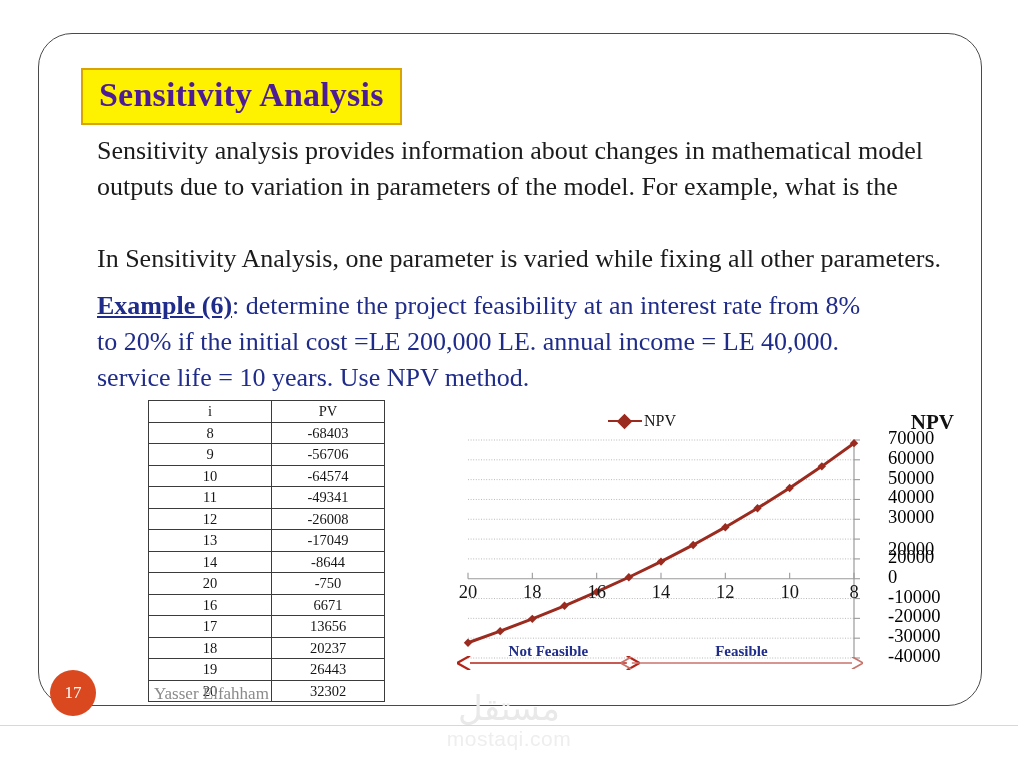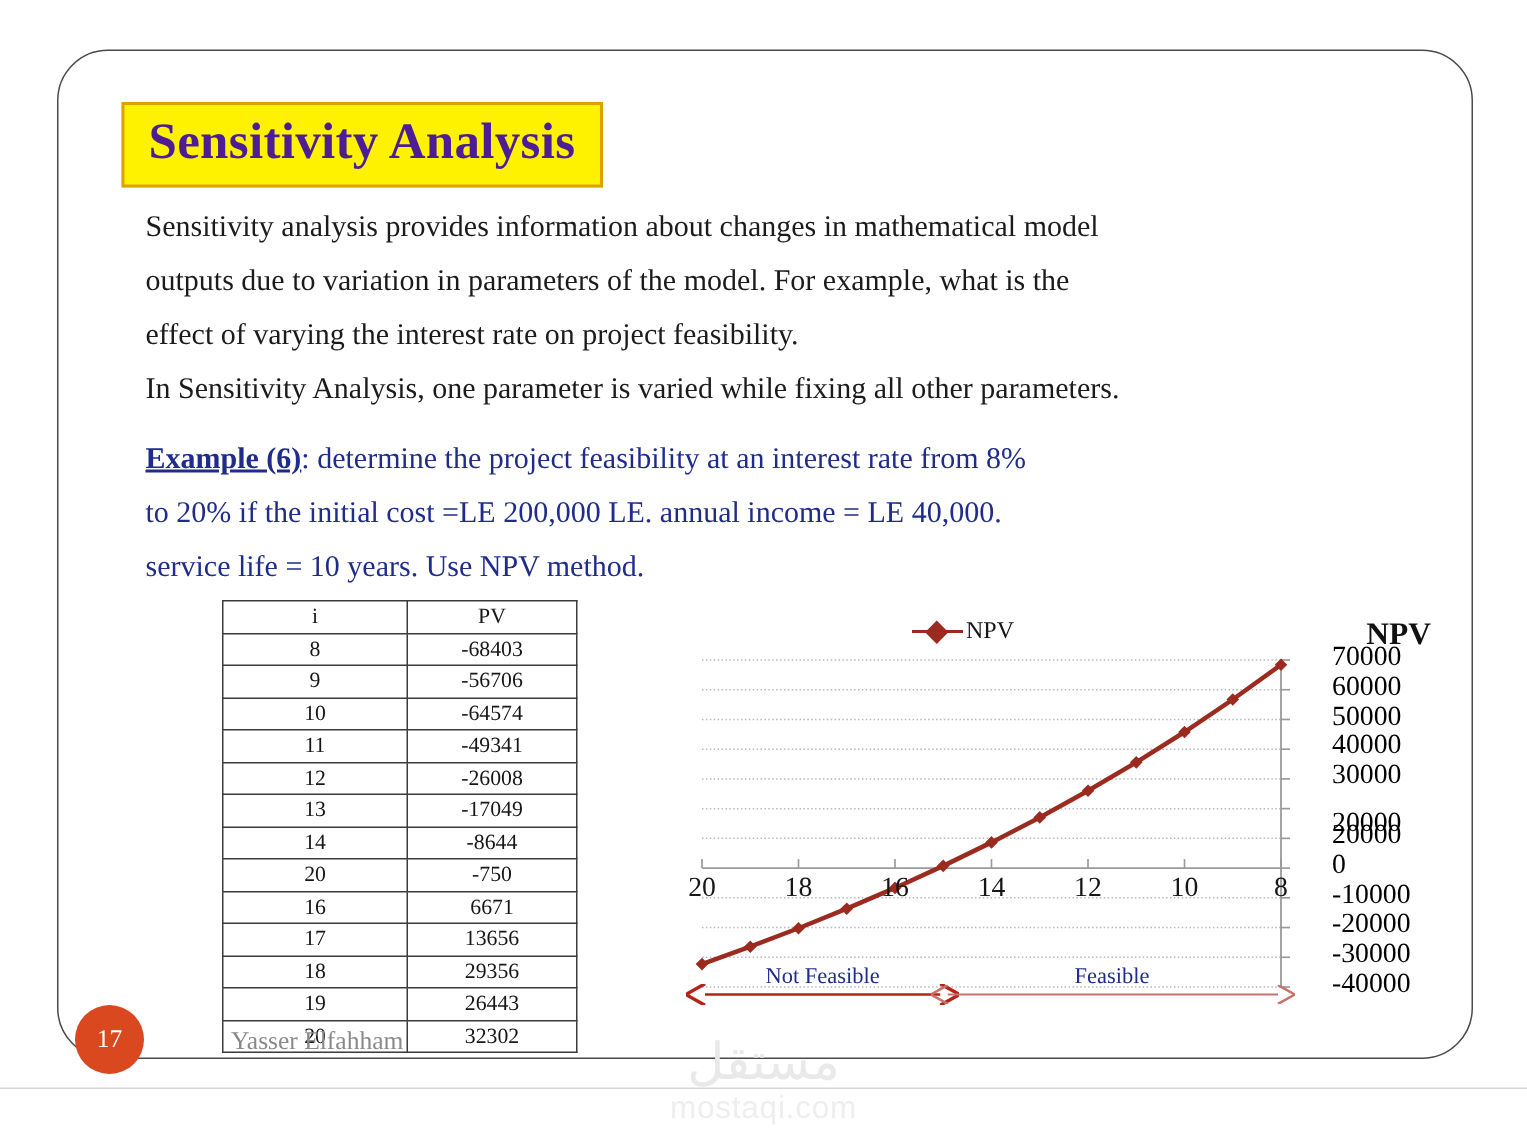--- a/index.html
+++ b/index.html
@@ -46,21 +46,21 @@
     line-height: 44px;
     color: #4c1d95;
     letter-spacing: 0.2px;
     white-space: nowrap;
   }
 
   
   .para {
     position: absolute;
     font-family: "Liberation Serif", serif;
-    font-size: 20px;
+    font-size: 26px;
     line-height: 36px;
     color: #1b1b1b;
   }
   #para-1 {
     left: 97px;
     top: 133px;
     width: 848px;
     text-align: justify;
     text-justify: inter-word;
   }
@@ -167,21 +167,21 @@
     position: absolute;
     font-family: "Liberation Serif", serif;
     font-size: 18.5px;
     color: #161616;
     white-space: nowrap;
     transform: translateX(-50%);
   }
   .feas-label {
     position: absolute;
     font-family: "Liberation Serif", serif;
-    font-weight: normal;
+    font-weight: bold;
     font-size: 15px;
     color: #1F2C8A;
     white-space: nowrap;
     transform: translateX(-50%);
   }
 
   
   #page-badge {
     position: absolute;
     left: 50px;
@@ -243,21 +243,20 @@
 
 <div id="slide-frame"></div>
 
 <div id="title-box">
   <div class="title-text">Sensitivity Analysis</div>
 </div>
 
 <div class="para" id="para-1">
   <div>Sensitivity analysis provides information about changes in mathematical model</div>
   <div>outputs due to variation in parameters of the model. For example, what is the</div>
-  <div class="lastline">effect of varying the interest rate on project feasibility.</div>
 </div>
 
 <div class="para" id="para-2">In Sensitivity Analysis, one parameter is varied while fixing all other parameters.</div>
 
 <div class="para" id="para-example">
   <div>
     <span class="ex-label">Example (6)</span><span>: determine the project feasibility at an interest rate from 8%</span>
   </div>
   <div>to 20% if the initial cost =LE 200,000 LE. annual income = LE 40,000.</div>
   <div class="lastline">service life = 10 years. Use NPV method.</div>
@@ -306,21 +305,21 @@
       <tr>
         <td>16</td>
         <td>6671</td>
       </tr>
       <tr>
         <td>17</td>
         <td>13656</td>
       </tr>
       <tr>
         <td>18</td>
-        <td>29356</td>
+        <td>20237</td>
       </tr>
       <tr>
         <td>19</td>
         <td>26443</td>
       </tr>
       <tr>
         <td>20</td>
         <td>32302</td>
       </tr>
     </tbody>

